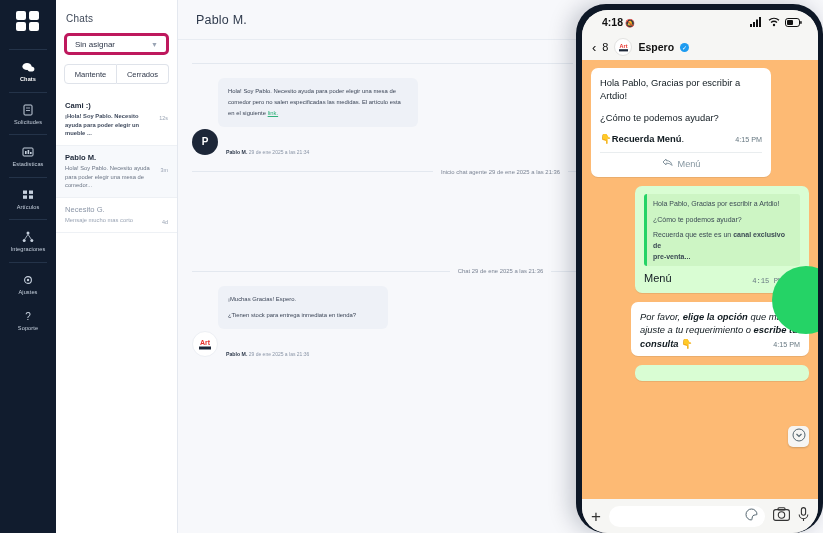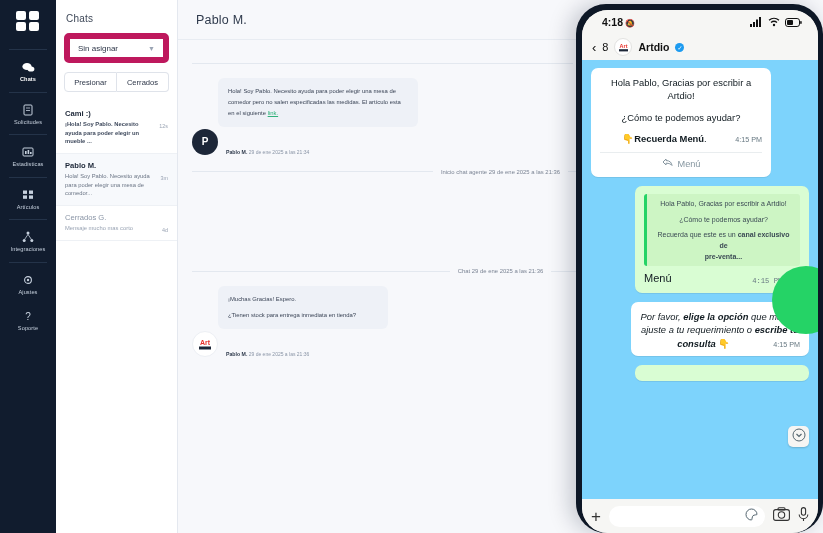--- a/index.html
+++ b/index.html
@@ -26,21 +26,21 @@
   .rail-item .ri-lbl { font-size: 5.6px; letter-spacing: .1px; color: #c7d1de; line-height: 1; }
   .rail-item.active .ri-ico, .rail-item.active .ri-lbl { color: #ffffff; font-weight: bold; }
 
   
   .chatlist {
     width: 122px; flex: 0 0 122px; background: #ffffff;
     border-right: 1px solid #e4e8ef; display: flex; flex-direction: column;
   }
   .cl-title { font-size: 10px; color: #3d4757; padding: 13px 10px 9px; letter-spacing:.2px; }
   .cl-select {
-    margin: 0 8px 9px; height: 30px; border: 6px solid #be185d; border-radius: 5px;
+    margin: 0 8px 9px; height: 22px; border: 3px solid #be185d; border-radius: 5px;
     display: flex; align-items: center; justify-content: space-between;
     padding: 0 8px; font-size: 8px; color: #2d3648; cursor: pointer; background:#fff;
   }
   .cl-chev { font-size: 7px; color: #9aa4b4; }
   .cl-tabs { display: flex; margin: 0 8px 10px; gap: 0; }
   .cl-tab {
     flex: 1; height: 20px; border: 1px solid #dfe3ea; display:flex; align-items:center; justify-content:center;
     font-size: 7.6px; color: #2d3648; cursor: pointer; background:#fff;
   }
   .cl-tab:first-child { border-radius: 4px 0 0 4px; }
@@ -113,21 +113,21 @@
     height: 26px; background:#f6f6f4; display:flex; align-items:center; gap:6px;
     padding: 0 10px 0 10px; flex:0 0 26px;
   }
   .ph-back { font-size: 13px; color:#111; line-height:1; }
   .ph-badge { font-size: 11px; color:#111; }
   .ph-av { width:18px; height:18px; border-radius:50%; background:#fff; border:1px solid #e2e2e0;
            display:flex; align-items:center; justify-content:center; }
   .ph-name { font-size: 10.5px; font-weight: bold; color:#111; }
   .ph-verif { width:9px; height:9px; border-radius:50%; background:#1d9bf0; display:inline-flex;
               align-items:center; justify-content:center; color:#fff; font-size:6px; }
-  .ph-chat { flex:1; background:#7dd3fc; padding: 8px 9px 0; position: relative; overflow:hidden;text-align:center; }
+  .ph-chat { flex:1; background:#fdba74; padding: 8px 9px 0; position: relative; overflow:hidden; }
 
   .wa-bub {
     border-radius: 7px; padding: 8px 9px 6px; margin-bottom: 9px;
     font-size: 9.4px; line-height: 1.42; color:#111b21; position: relative;
     box-shadow: 0 1px 0.5px rgba(11,20,26,.08);
   }
   .wa-in  { background:#ffffff; max-width: 180px; margin-right: auto; }
   .wa-out { background:#d9fdd3; max-width: 174px; margin-left: auto; }
   .wa-bub p { margin: 0 0 8px; }
   .wa-bub p:last-of-type { margin-bottom: 0; }
@@ -266,42 +266,42 @@
 
   <div class="chatlist">
     <div class="cl-title">Chats</div>
 
     <div class="cl-select">
       <span>Sin asignar</span>
       <span class="cl-chev">▼</span>
     </div>
 
     <div class="cl-tabs">
-      <div class="cl-tab">Presionar</div>
+      <div class="cl-tab">Mantente</div>
       <div class="cl-tab">Cerrados</div>
     </div>
 
     <div class="cl-row unread">
       <div class="cl-name">Cami :)</div>
       <div class="cl-body">
         <div class="cl-prev bold">¡Hola! Soy Pablo. Necesito ayuda para poder elegir un mueble ...</div>
         <div class="cl-time">12s</div>
       </div>
     </div>
 
     <div class="cl-row sel">
       <div class="cl-name">Pablo M.</div>
       <div class="cl-body">
         <div class="cl-prev">Hola! Soy Pablo. Necesito ayuda para poder elegir una mesa de comedor...</div>
         <div class="cl-time">3m</div>
       </div>
     </div>
 
     <div class="cl-row">
-      <div class="cl-name muted">Cerrados G.</div>
+      <div class="cl-name muted">Necesito G.</div>
       <div class="cl-body">
         <div class="cl-prev light">Mensaje mucho mas corto</div>
         <div class="cl-time">4d</div>
       </div>
     </div>
   </div>
 
   <div class="convo">
     <div class="cv-header">
       <div class="cv-title">Pablo M.</div>
@@ -413,21 +413,21 @@
 
       <div class="ph-wa-header">
         <span class="ph-back">‹</span>
         <span class="ph-badge">8</span>
         <span class="ph-av">
           <svg width="15" height="11" viewBox="0 0 15 11">
             <text x="7.5" y="6" font-size="5.5" font-weight="bold" text-anchor="middle" fill="#e8302a" font-family="Liberation Sans, sans-serif">Art</text>
             <rect x="3" y="7.2" width="9" height="2.2" fill="#1d2738"></rect>
           </svg>
         </span>
-        <span class="ph-name">Artdio</span>
+        <span class="ph-name">Espero</span>
         <span class="ph-verif">✓</span>
       </div>
 
       <div class="ph-chat">
 
         <div class="wa-greencircle"></div>
 
         <div class="wa-bub wa-in">
           <p>
             <span>Hola Pablo, Gracias por escribir</span>

